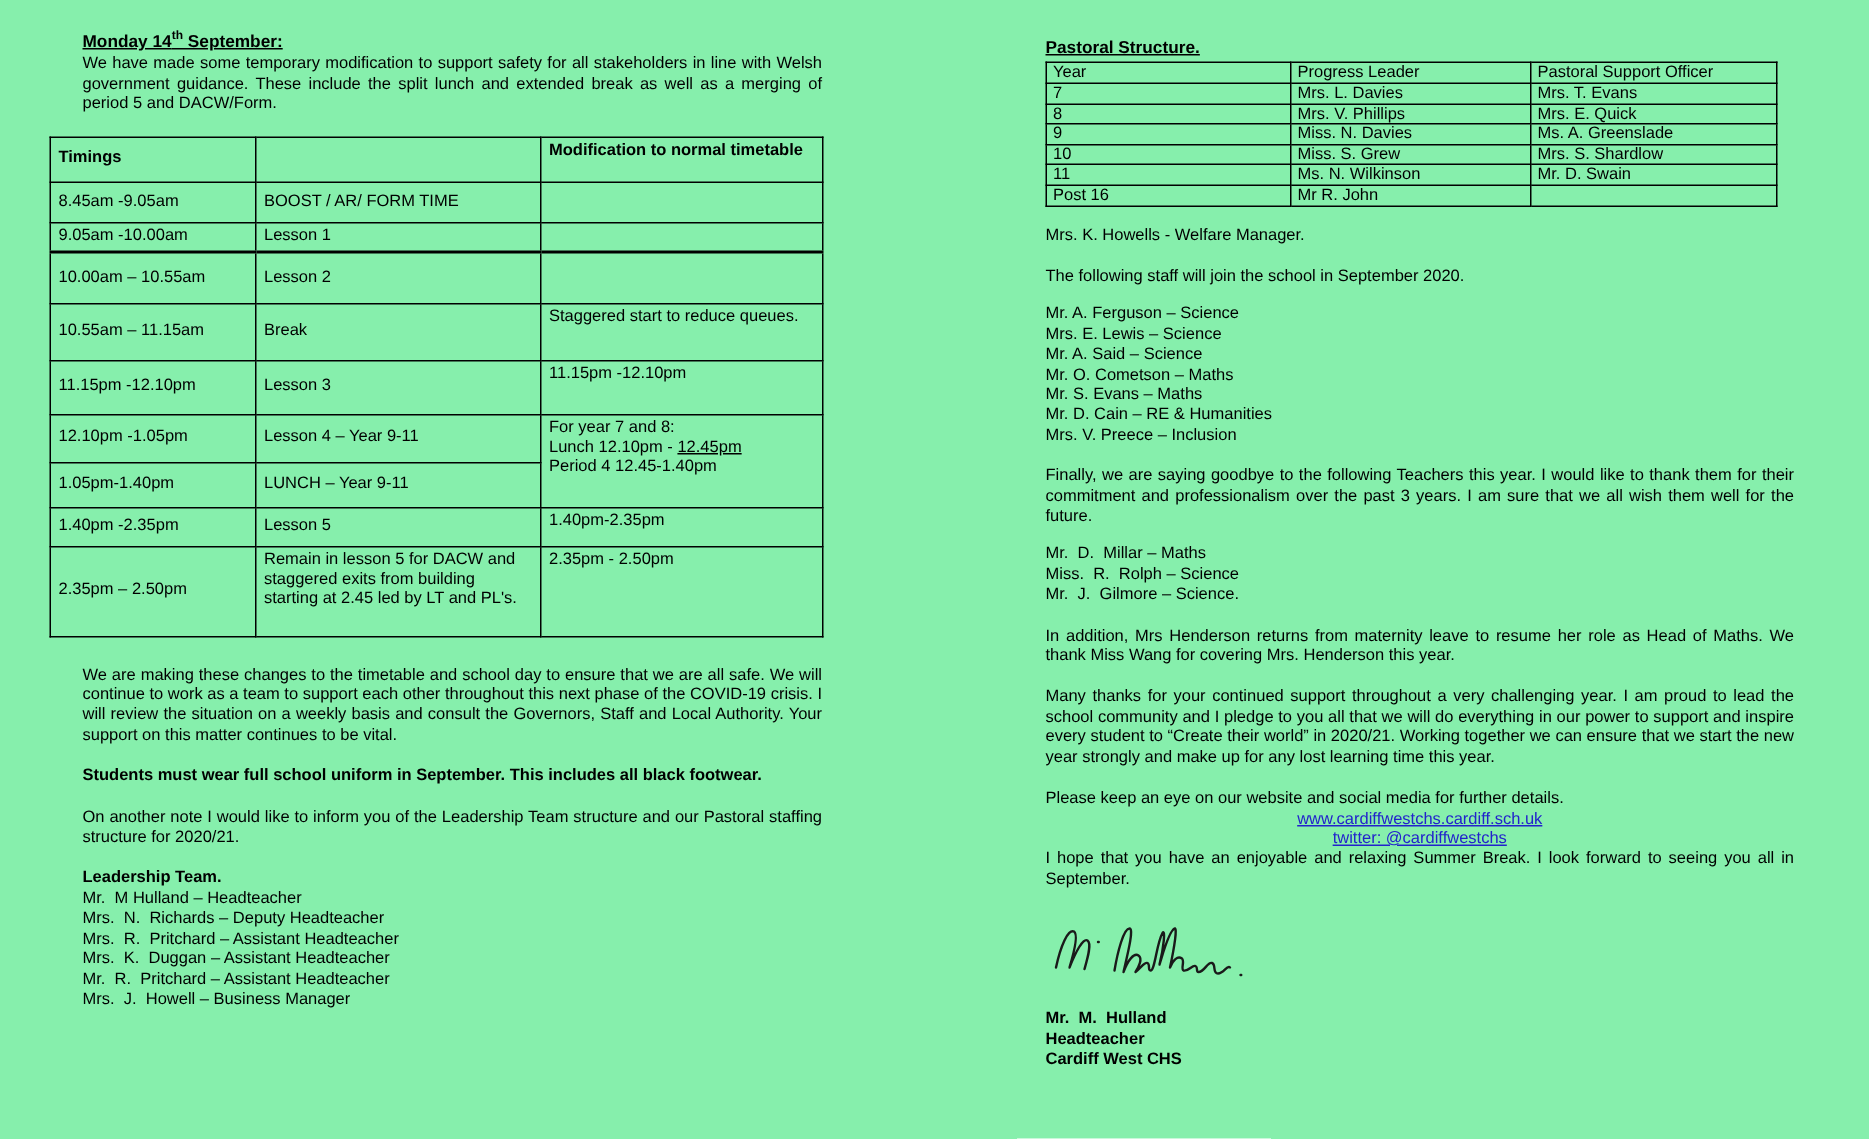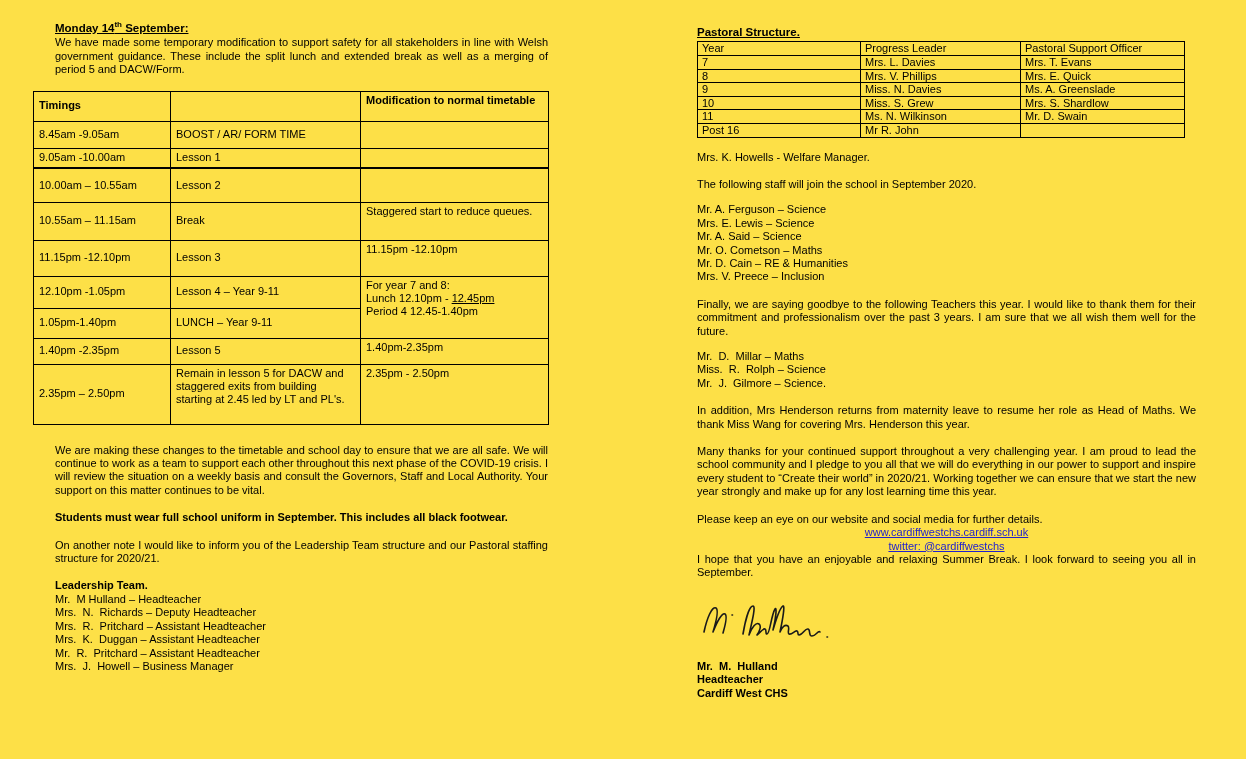--- a/index.html
+++ b/index.html
@@ -1,17 +1,17 @@
 <!DOCTYPE html>
 <html><head>
 <meta charset="utf-8">
 <style>
   html,body { margin:0; padding:0; background:#ffffff; }
   .page {
-    position:relative; width:1246px; height:759px; background:#fde047;
+    position:relative; width:1246px; height:759px; background:#86efac;
     font-family:"Liberation Sans", sans-serif; font-size:11px; color:#000;
     line-height:13.4px; overflow:hidden;
   }
   .col { position:absolute; }
   .col-left  { left:33px;  top:22px; width:515px; }
   .col-right { left:697px; top:26px; width:499px; }
   .indent { margin-left:22px; }
   p { margin:0 0 14px 0; text-align:justify; }
   p.tight { margin-bottom:0; }
   .bold { font-weight:bold; }
@@ -182,20 +182,21 @@
       </table>
 
     <p>Mrs. K. Howells - Welfare Manager.</p>
 
     <p class="tight">The following staff will join the school in September 2020.</p>
     <div class="list nogap">
       <div>Mr. A. Ferguson – Science</div>
       <div>Mrs. E. Lewis – Science</div>
       <div>Mr. A. Said – Science</div>
       <div>Mr. O. Cometson – Maths</div>
+      <div>Mr. S. Evans – Maths</div>
       <div>Mr. D. Cain – RE &amp; Humanities</div>
       <div>Mrs. V. Preece – Inclusion</div>
     </div>
 
     <p class="tight">Finally, we are saying goodbye to the following Teachers this year.  I would like to thank them for their commitment and professionalism over the past 3 years.  I am sure that we all wish them well for the future.</p>
     <div class="list nogap">
       <div>Mr.  D.  Millar – Maths</div>
       <div>Miss.  R.  Rolph – Science</div>
       <div>Mr.  J.  Gilmore – Science.</div>
     </div>

